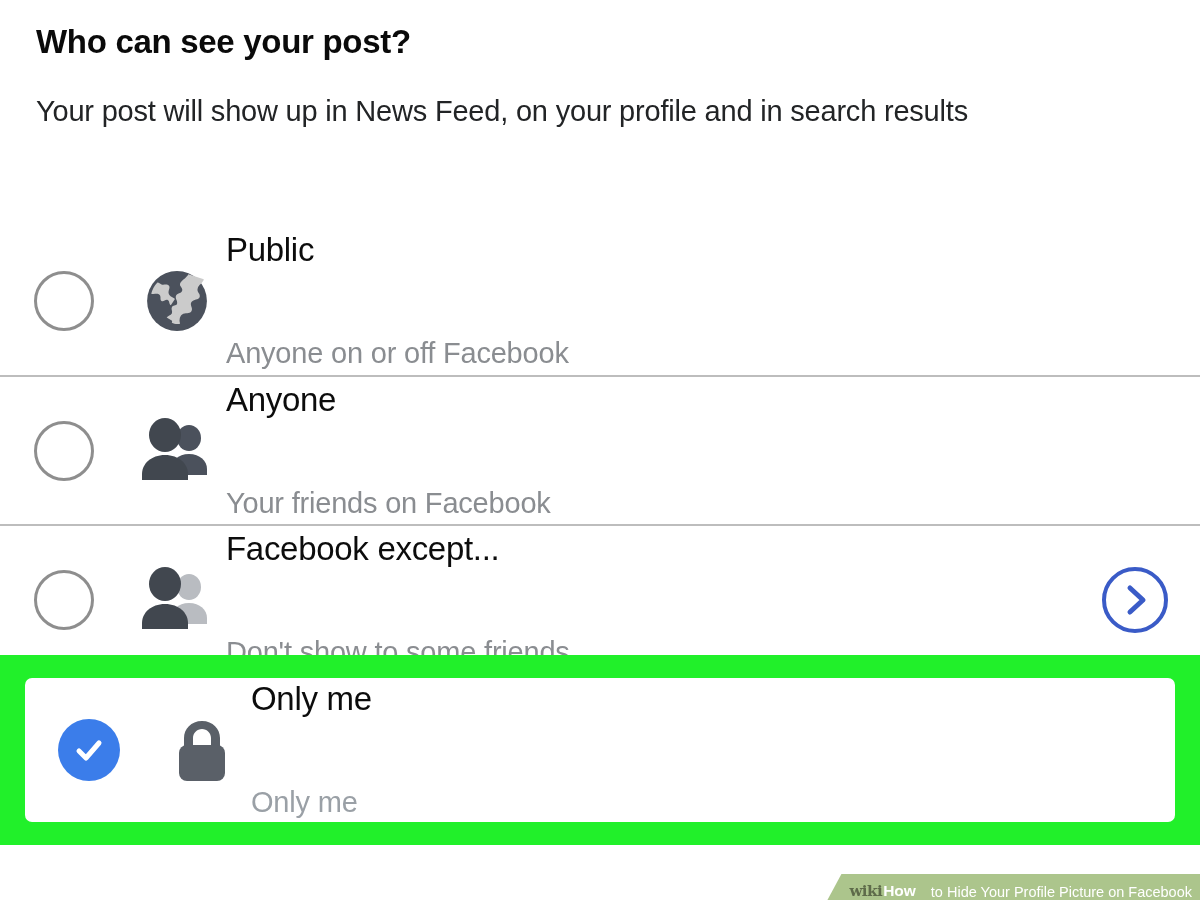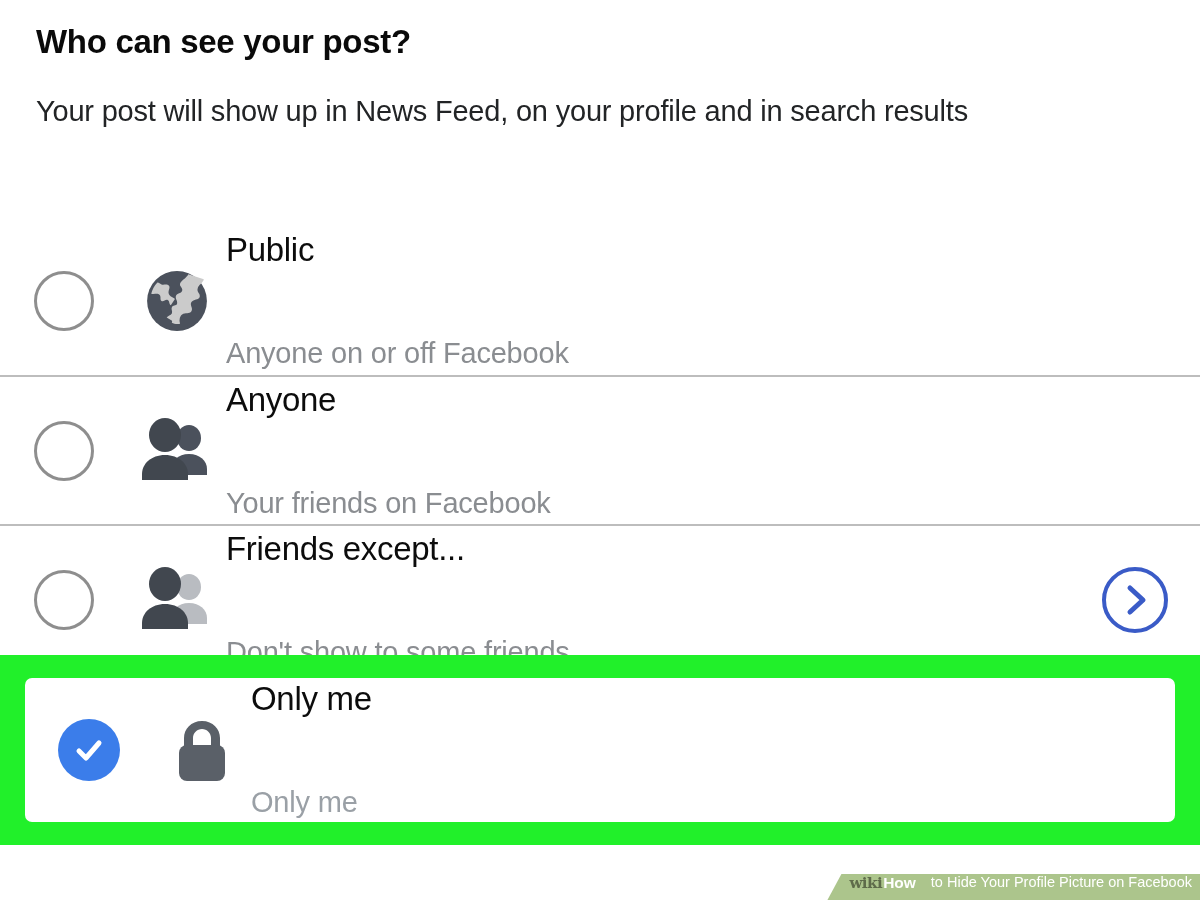--- a/index.html
+++ b/index.html
@@ -173,21 +173,21 @@
 
   
   .watermark {
     position: absolute;
     right: 0;
     bottom: 0;
     height: 26px;
     background: #acc58c;
     color: #ffffff;
     display: flex;
-    align-items: flex-start;
+    align-items: flex-end;
     padding: 0 8px 0 22px;
     font-size: 14.5px;
     white-space: nowrap;
     clip-path: polygon(14px 0, 100% 0, 100% 100%, 0 100%);
   }
   .wm-wiki {
     font-weight: bold;
     color: #5e6b4a;
     font-family: "DejaVu Serif", serif;
     font-size: 15px;
@@ -257,21 +257,21 @@
       </div>
       <div class="icon-slot">
         <svg width="72" height="66" viewBox="0 0 72 66">
           <ellipse cx="48" cy="20" rx="12" ry="13" fill="#b9bcc1"></ellipse>
           <path fill="#b9bcc1" d="M48 36 c-11 0 -18 7 -18 15 v6 h36 v-6 c0 -8 -7 -15 -18 -15 z"></path>
           <ellipse cx="24" cy="17" rx="16" ry="17" fill="#41474f"></ellipse>
           <path fill="#41474f" d="M24 37 c-14 0 -23 9 -23 19 v6 h46 v-6 c0 -10 -9 -19 -23 -19 z"></path>
         </svg>
       </div>
       <div class="labels">
-        <div class="opt-title">Friends except...</div>
+        <div class="opt-title">Facebook except...</div>
         <div class="opt-sub">Don't show to some friends</div>
       </div>
       <div class="chevron-slot">
         <div class="chevron-btn">
           <svg width="34" height="34" viewBox="0 0 34 34">
             <polyline points="12,5 25,17 12,29" fill="none" stroke="#3a5bc7" stroke-width="5" stroke-linecap="round" stroke-linejoin="round"></polyline>
           </svg>
         </div>
       </div>
     </div>

